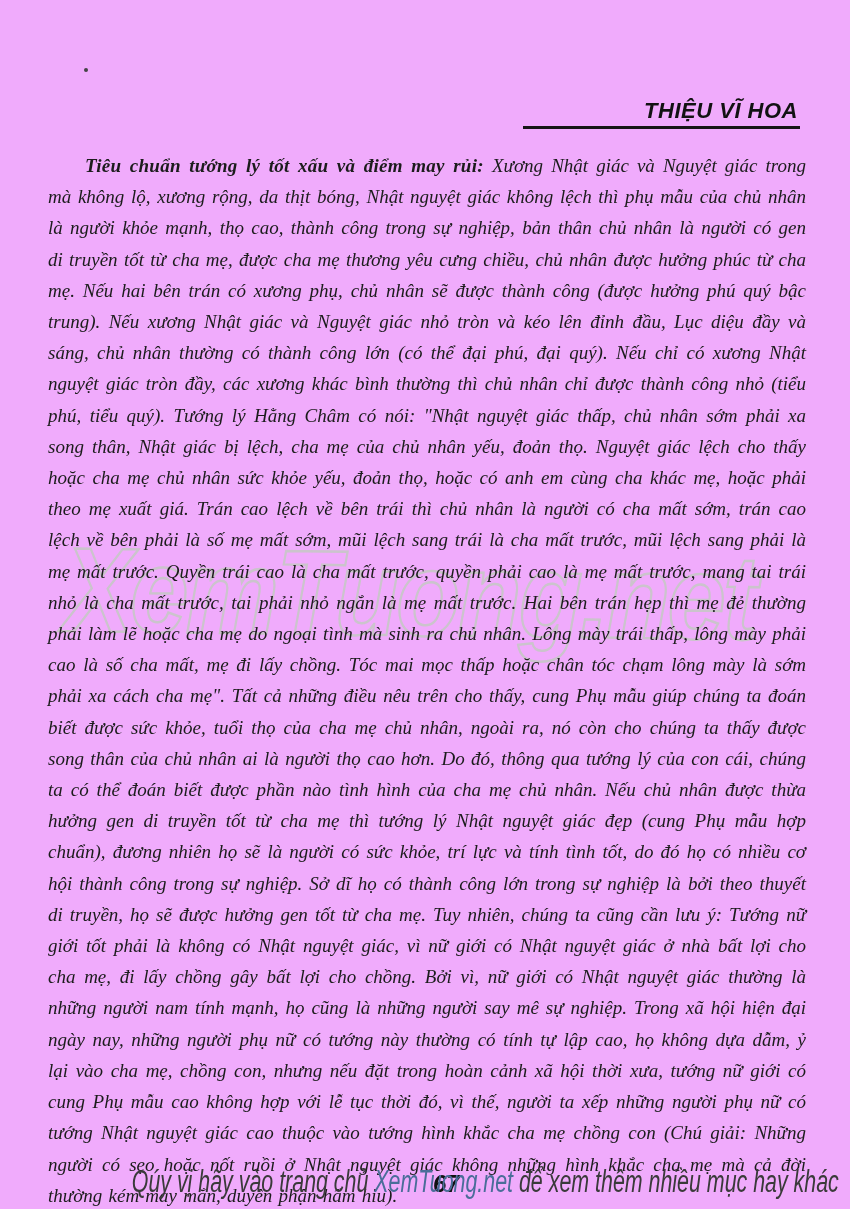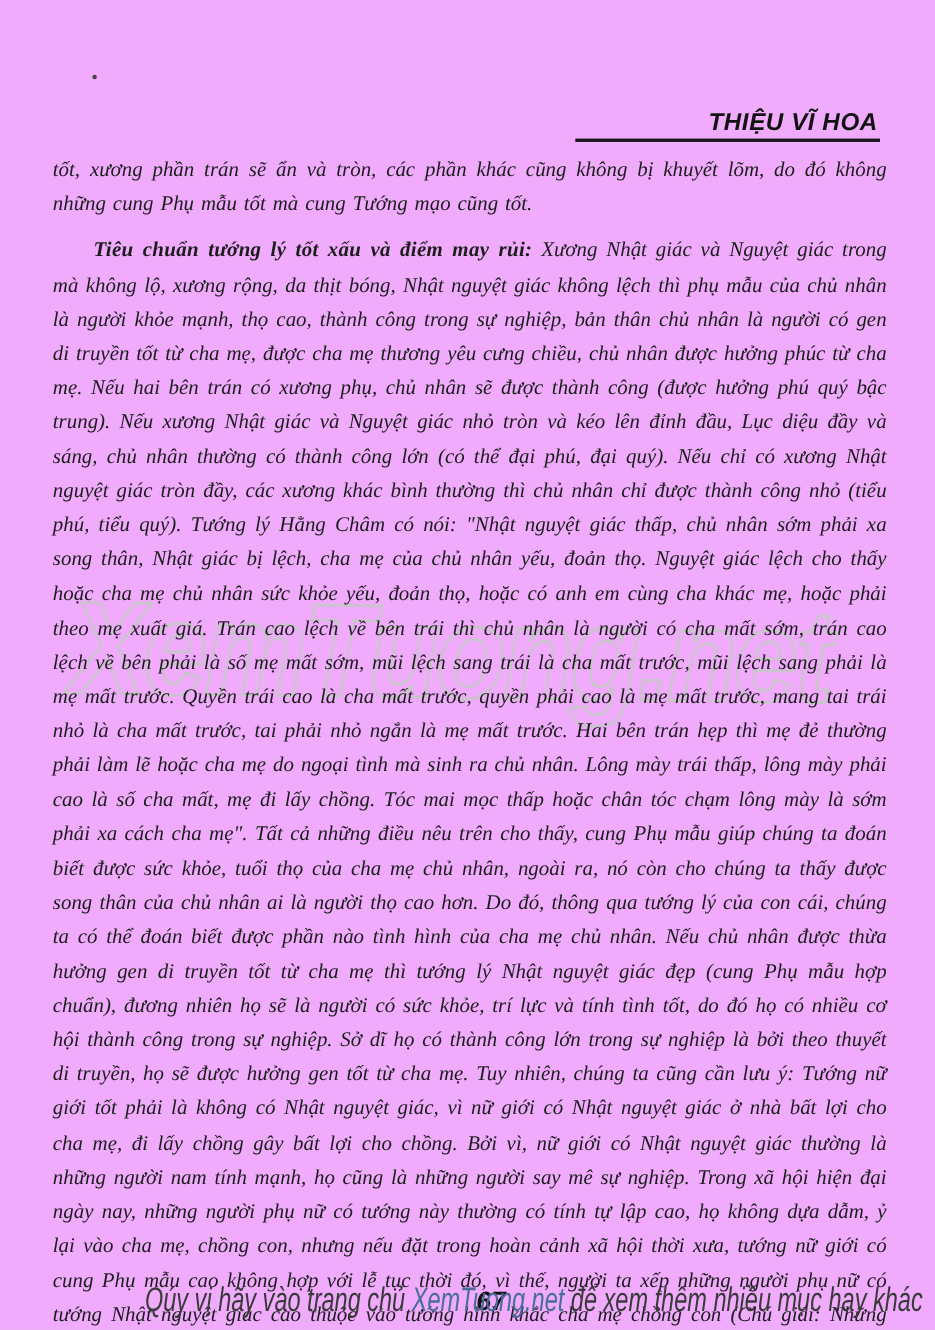--- a/index.html
+++ b/index.html
@@ -114,21 +114,20 @@
 <div class="page">
 
   <div class="scan-speck"></div>
 
   <div class="running-header">THIỆU VĨ HOA</div>
   <div class="header-rule"></div>
 
   <div class="watermark">XemTuong.net</div>
 
   <div class="body-text">
-    <p class="continued">tốt, xương phần trán sẽ ẩn và tròn, các phần khác cũng không bị khuyết lõm, do đó không những cung Phụ mẫu tốt mà cung Tướng mạo cũng tốt.</p>
     <p class="section"><span class="lead-bold">Tiêu chuẩn tướng lý tốt xấu và điểm may rủi:</span><span> Xương Nhật giác và Nguyệt giác trong mà không lộ, xương rộng, da thịt bóng, Nhật nguyệt giác không lệch thì phụ mẫu của chủ nhân là người khỏe mạnh, thọ cao, thành công trong sự nghiệp, bản thân chủ nhân là người có gen di truyền tốt từ cha mẹ, được cha mẹ thương yêu cưng chiều, chủ nhân được hưởng phúc từ cha mẹ. Nếu hai bên trán có xương phụ, chủ nhân sẽ được thành công (được hưởng phú quý bậc trung). Nếu xương Nhật giác và Nguyệt giác nhỏ tròn và kéo lên đỉnh đầu, Lục diệu đầy và sáng, chủ nhân thường có thành công lớn (có thể đại phú, đại quý). Nếu chỉ có xương Nhật nguyệt giác tròn đầy, các xương khác bình thường thì chủ nhân chỉ được thành công nhỏ (tiểu phú, tiểu quý). Tướng lý Hằng Châm có nói: "Nhật nguyệt giác thấp, chủ nhân sớm phải xa song thân, Nhật giác bị lệch, cha mẹ của chủ nhân yếu, đoản thọ. Nguyệt giác lệch cho thấy hoặc cha mẹ chủ nhân sức khỏe yếu, đoản thọ, hoặc có anh em cùng cha khác mẹ, hoặc phải theo mẹ xuất giá. Trán cao lệch về bên trái thì chủ nhân là người có cha mất sớm, trán cao lệch về bên phải là số mẹ mất sớm, mũi lệch sang trái là cha mất trước, mũi lệch sang phải là mẹ mất trước. Quyền trái cao là cha mất trước, quyền phải cao là mẹ mất trước, mang tai trái nhỏ là cha mất trước, tai phải nhỏ ngắn là mẹ mất trước. Hai bên trán hẹp thì mẹ đẻ thường phải làm lẽ hoặc cha mẹ do ngoại tình mà sinh ra chủ nhân. Lông mày trái thấp, lông mày phải cao là số cha mất, mẹ đi lấy chồng. Tóc mai mọc thấp hoặc chân tóc chạm lông mày là sớm phải xa cách cha mẹ". Tất cả những điều nêu trên cho thấy, cung Phụ mẫu giúp chúng ta đoán biết được sức khỏe, tuổi thọ của cha mẹ chủ nhân, ngoài ra, nó còn cho chúng ta thấy được song thân của chủ nhân ai là người thọ cao hơn. Do đó, thông qua tướng lý của con cái, chúng ta có thể đoán biết được phần nào tình hình của cha mẹ chủ nhân. Nếu chủ nhân được thừa hưởng gen di truyền tốt từ cha mẹ thì tướng lý Nhật nguyệt giác đẹp (cung Phụ mẫu hợp chuẩn), đương nhiên họ sẽ là người có sức khỏe, trí lực và tính tình tốt, do đó họ có nhiều cơ hội thành công trong sự nghiệp. Sở dĩ họ có thành công lớn trong sự nghiệp là bởi theo thuyết di truyền, họ sẽ được hưởng gen tốt từ cha mẹ. Tuy nhiên, chúng ta cũng cần lưu ý: Tướng nữ giới tốt phải là không có Nhật nguyệt giác, vì nữ giới có Nhật nguyệt giác ở nhà bất lợi cho cha mẹ, đi lấy chồng gây bất lợi cho chồng. Bởi vì, nữ giới có Nhật nguyệt giác thường là những người nam tính mạnh, họ cũng là những người say mê sự nghiệp. Trong xã hội hiện đại ngày nay, những người phụ nữ có tướng này thường có tính tự lập cao, họ không dựa dẫm, ỷ lại vào cha mẹ, chồng con, nhưng nếu đặt trong hoàn cảnh xã hội thời xưa, tướng nữ giới có cung Phụ mẫu cao không hợp với lễ tục thời đó, vì thế, người ta xếp những người phụ nữ có tướng Nhật nguyệt giác cao thuộc vào tướng hình khắc cha mẹ chồng con (Chú giải: Những người có sẹo hoặc nốt ruồi ở Nhật nguyệt giác không những hình khắc cha mẹ mà cả đời thường kém may mắn, duyên phận hẩm hiu).</span></p>
   </div>
 
   <div class="page-number">67</div>
 
   <div class="footer-banner"><span>Qúy vị hãy vào trang chủ </span><span class="footer-link">XemTuong.net</span><span> để xem thêm nhiều mục hay khác</span></div>
 
 </div>
 
 </body></html>

